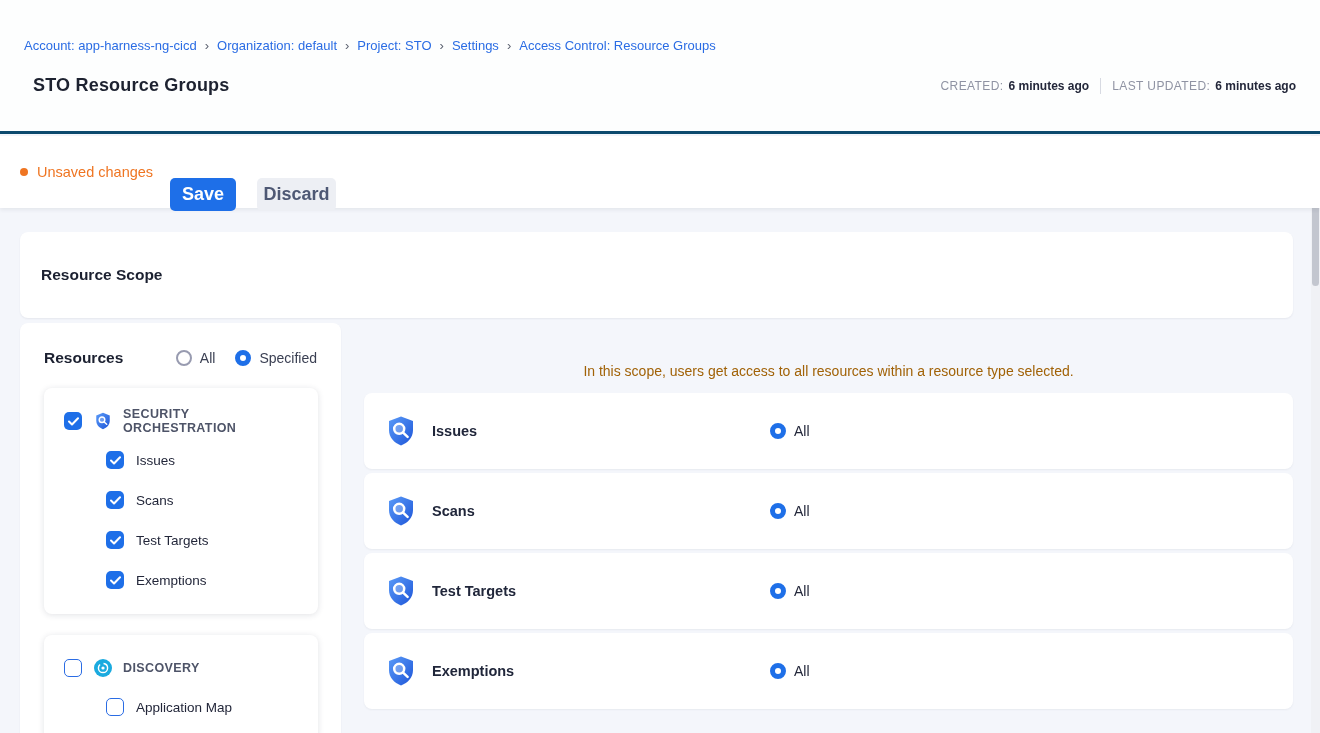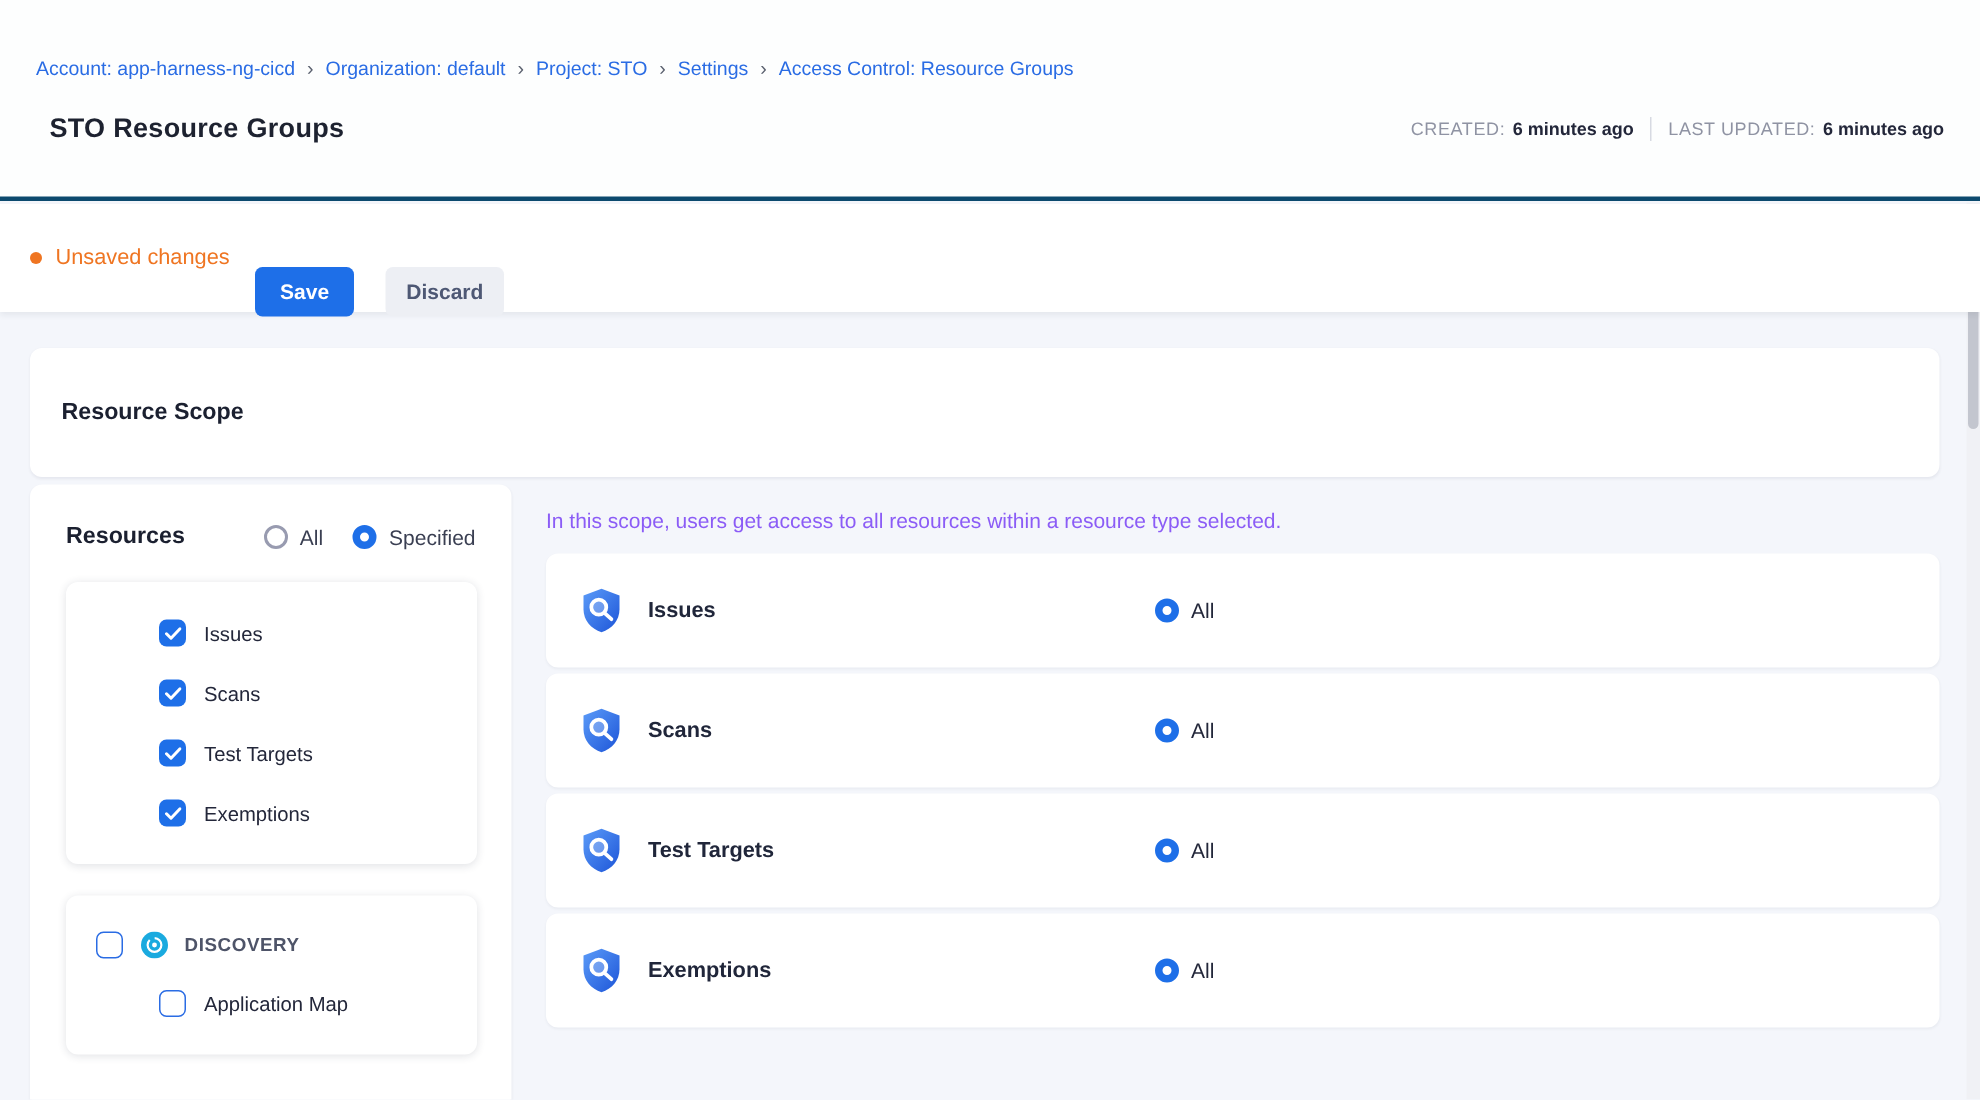--- a/index.html
+++ b/index.html
@@ -27,21 +27,21 @@
   .toolbar {
     background: #ffffff; height: 72px; margin-top: 2px;
     display: flex; align-items: center; justify-content: space-between;
     padding: 0 27px 0 20px; box-shadow: 0 2px 4px rgba(40,48,70,.08);
     position: relative; z-index: 2;
   }
   .toolbar-desc { font-size: 14.5px; color: #22262e; }
   .toolbar-right { display: flex; }
   .unsaved { display: flex; align-items: center; font-size: 14.5px; color: #ef7522; margin-right: 17px; }
   .unsaved-dot { width: 8px; height: 8px; border-radius: 50%; background: #ef7522; margin-right: 9px; }
-  .btn { border: none; height: 33px; border-radius: 5px; font-size: 14px; font-weight: 700; cursor: pointer; font-family: inherit; margin-top: 44px; }
+  .btn { border: none; height: 33px; border-radius: 5px; font-size: 18px; font-weight: 700; cursor: pointer; font-family: inherit; margin-top: 44px; }
   .btn-primary { background: #1e6fe8; color: #fff; width: 66px; margin-right: 21px; }
   .btn-secondary { background: #edeff4; color: #4e5874; width: 79px; }
 
   
   .content { padding: 24px 27px 0 20px; }
   .card { background: #fff; border-radius: 8px; box-shadow: 0 1px 2px rgba(40,48,70,.07); }
 
   .scope-card { height: 86px; display: flex; align-items: center; padding: 0 21px; }
   .scope-title { font-size: 15.5px; font-weight: 700; color: #1b2030; margin-right: 27px; }
   .dropdown {
@@ -77,21 +77,21 @@
     width: 18px; height: 18px; border-radius: 5px; flex-shrink: 0;
     display: flex; align-items: center; justify-content: center; cursor: pointer;
   }
   .checkbox.checked { background: #1e6fe8; }
   .checkbox.unchecked { background: #fff; border: 1.5px solid #2a6ce4; }
   .group-head .checkbox { margin-right: 0; }
   .group-head .g-icon { margin-left: 12px; display: flex; }
 
   
   .main-area { flex: 1; margin-left: 23px; }
-  .main-desc { font-size: 14px; color: #8b5cf6; margin-top: 16px; line-height: 17px; }
+  .main-desc { font-size: 14px; color: #a16207; margin-top: 40px; line-height: 17px; text-align: center; }
   .resource-row {
     position: relative; height: 76px; margin-top: 4px;
     display: flex; align-items: center; padding: 0 21px;
     background: #fff; border-radius: 8px; box-shadow: 0 1px 2px rgba(40,48,70,.06);
   }
   .resource-row:first-of-type { margin-top: 13px; }
   .row-icon { display: flex; margin-right: 15px; }
   .row-label { font-size: 14.5px; font-weight: 700; color: #20263a; }
   .row-access { position: absolute; left: 406px; display: flex; align-items: center; }
   .row-access .radio-label { color: #23273a; }
@@ -162,20 +162,35 @@
       <span class="radio-label">All</span>
     </span>
             <span class="radio-opt">
       <span class="radio on" role="radio" aria-checked="true"></span>
       <span class="radio-label">Specified</span>
     </span>
           </div>
       </div>
       <div>
           <div class="group-card">
+      <div class="group-head">
+        <span class="checkbox checked" role="checkbox" aria-checked="true">
+                <svg width="11" height="9" viewBox="0 0 11 9">
+  <path d="M1 4.5 4 7.5 10 1.2" fill="none" stroke="#fff" stroke-width="2" stroke-linecap="round" stroke-linejoin="round"></path>
+                </svg>
+              </span>
+        <span class="g-icon">
+                <svg width="18" height="18" viewBox="0 0 32 32">
+  <path d="M16 1.5 28 6v9.1c0 7.6-5.1 12.9-12 15.4C9.1 28 4 22.7 4 15.1V6l12-4.5z" fill="url(#shieldGrad)"></path>
+  <circle cx="14.2" cy="13.8" r="5" fill="rgba(255,255,255,0.25)" stroke="#fff" stroke-width="2.5"></circle>
+  <path d="M18.1 17.7l4.5 4.1" stroke="#fff" stroke-width="2.5" stroke-linecap="round"></path>
+                </svg>
+              </span>
+        <span class="group-label">SECURITY ORCHESTRATION</span>
+      </div>
       <div class="group-item">
           <span class="checkbox checked" role="checkbox" aria-checked="true">
                 <svg width="11" height="9" viewBox="0 0 11 9">
   <path d="M1 4.5 4 7.5 10 1.2" fill="none" stroke="#fff" stroke-width="2" stroke-linecap="round" stroke-linejoin="round"></path>
                 </svg>
               </span>
           <span class="item-label">Issues</span>
         </div>
             <div class="group-item">
           <span class="checkbox checked" role="checkbox" aria-checked="true">

